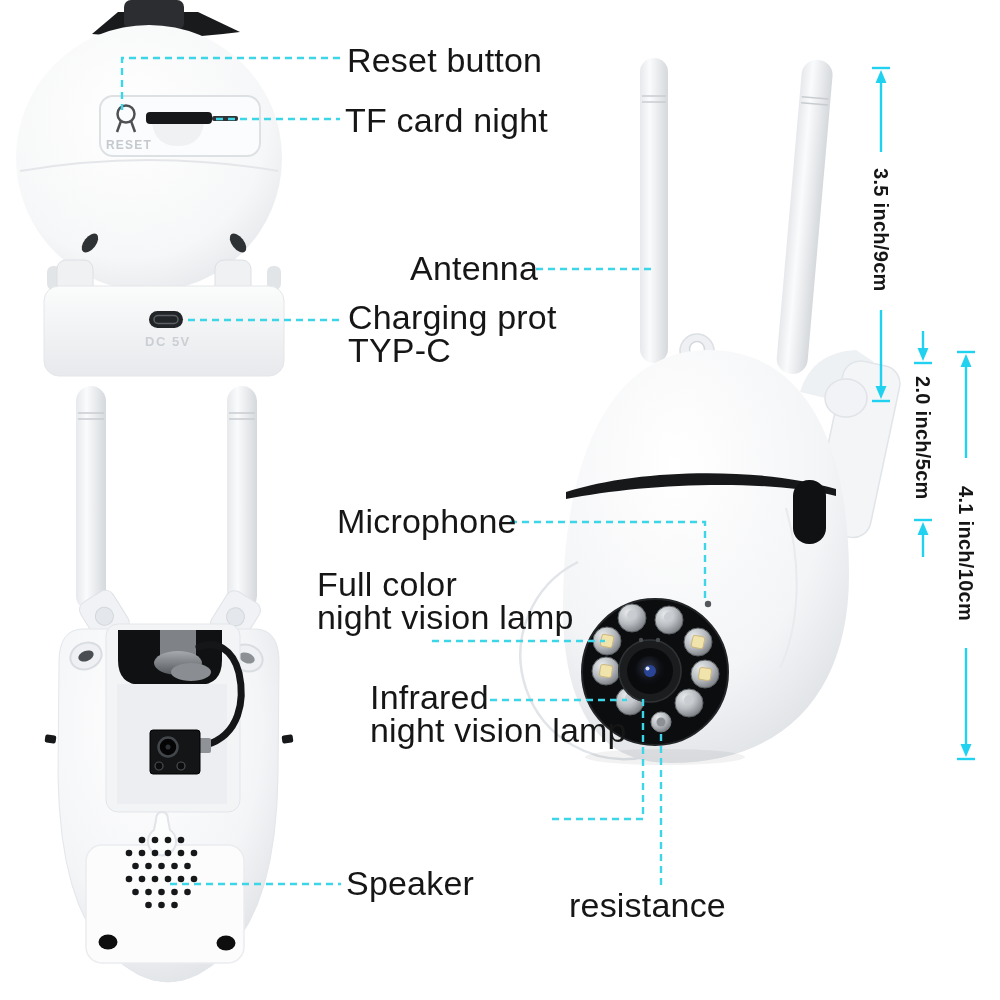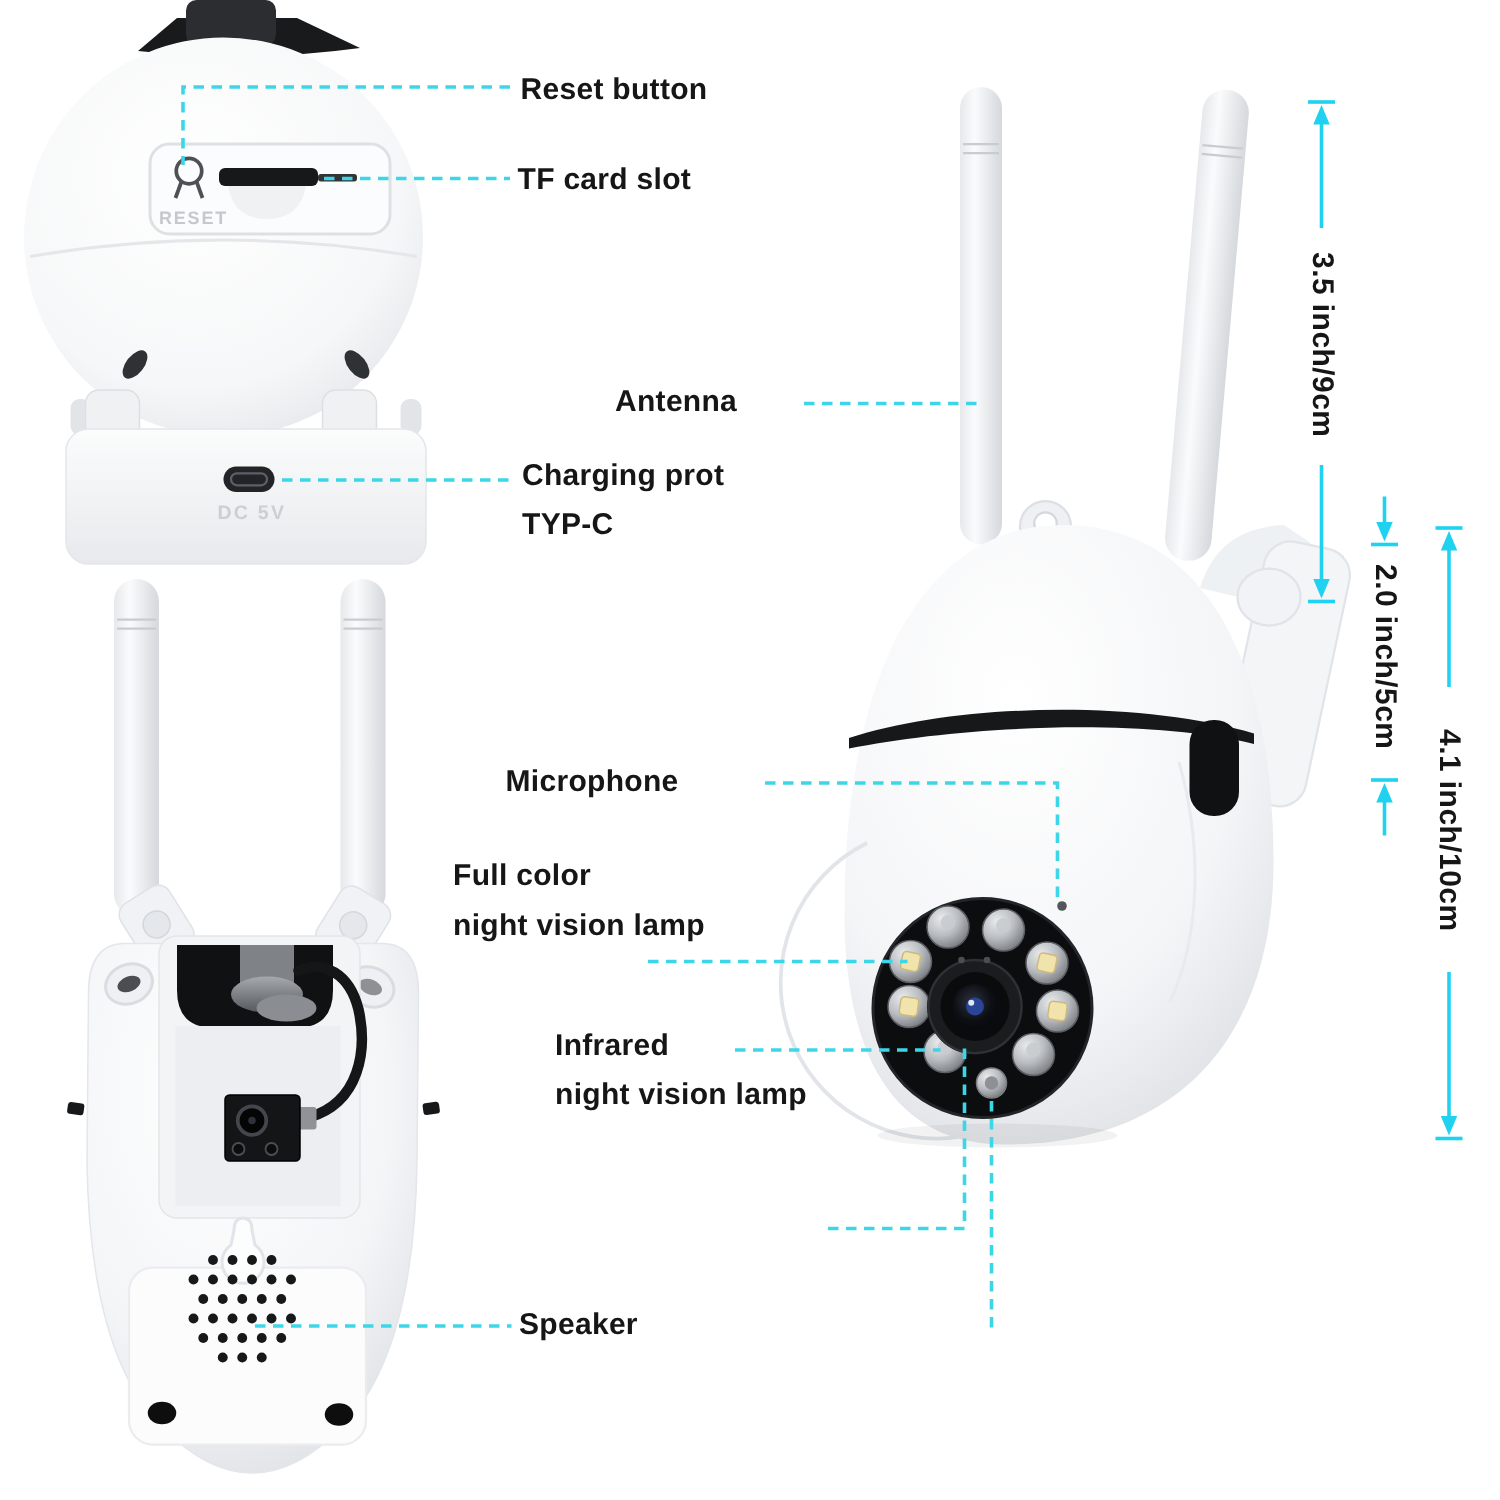--- a/index.html
+++ b/index.html
@@ -1,20 +1,20 @@
 <!DOCTYPE html>
 <html><head>
 <meta charset="utf-8">
 <title>Security Camera Feature Diagram</title>
 <style>
   html,body{margin:0;padding:0;background:#ffffff;}
   #stage{position:relative;width:1000px;height:1000px;background:#ffffff;overflow:hidden;
          font-family:"Liberation Sans",sans-serif;}
   #art{position:absolute;left:0;top:0;}
-  .lbl{position:absolute;font-weight:bold;font-size:20px;line-height:33px;color:#161616;
+  .lbl{position:absolute;font-weight:normal;font-size:34px;line-height:33px;color:#161616;
        letter-spacing:.2px;white-space:nowrap;}
   .dim{position:absolute;font-weight:bold;font-size:20px;color:#161616;white-space:nowrap;
        transform:rotate(90deg);transform-origin:left top;letter-spacing:.3px;}
 </style>
 </head>
 <body>
 
 <div id="stage">
 
 <svg id="art" width="1000" height="1000" viewBox="0 0 1000 1000">
@@ -266,36 +266,37 @@
     <line x1="957" y1="352" x2="975" y2="352"></line>
     <polygon points="966,354 960.5,367 971.5,367" fill="#20d2f0" stroke="none"></polygon>
     <line x1="966" y1="365" x2="966" y2="458"></line>
     <line x1="966" y1="648" x2="966" y2="747"></line>
     <polygon points="966,757 960.5,744 971.5,744" fill="#20d2f0" stroke="none"></polygon>
     <line x1="957" y1="759" x2="975" y2="759"></line>
   </g>
 </svg>
 
 <div class="lbl" style="left:347px;top:44px">Reset button</div>
-<div class="lbl" style="left:345px;top:104px">TF card slot</div>
+<div class="lbl" style="left:345px;top:104px">TF card night</div>
 <div class="lbl" style="left:410px;top:252px">Antenna</div>
 <div class="lbl" style="left:348px;top:301px">
   <div>Charging prot</div>
   <div>TYP-C</div>
 </div>
 <div class="lbl" style="left:337px;top:505px">Microphone</div>
-<div class="lbl" style="left:302px;top:568px">
+<div class="lbl" style="left:317px;top:568px">
   <div>Full color</div>
   <div>night vision lamp</div>
 </div>
 <div class="lbl" style="left:370px;top:681px">
   <div>Infrared</div>
   <div>night vision lamp</div>
 </div>
 <div class="lbl" style="left:346px;top:867px">Speaker</div>
 <div class="lbl" style="left:569px;top:889px">
+  <div>resistance</div>
 </div>
 
 <div class="dim" style="left:892px;top:168px">3.5 inch/9cm</div>
 <div class="dim" style="left:934px;top:376px">2.0 inch/5cm</div>
 <div class="dim" style="left:977px;top:486px">4.1 inch/10cm</div>
 
 </div>
 
 </body></html>

